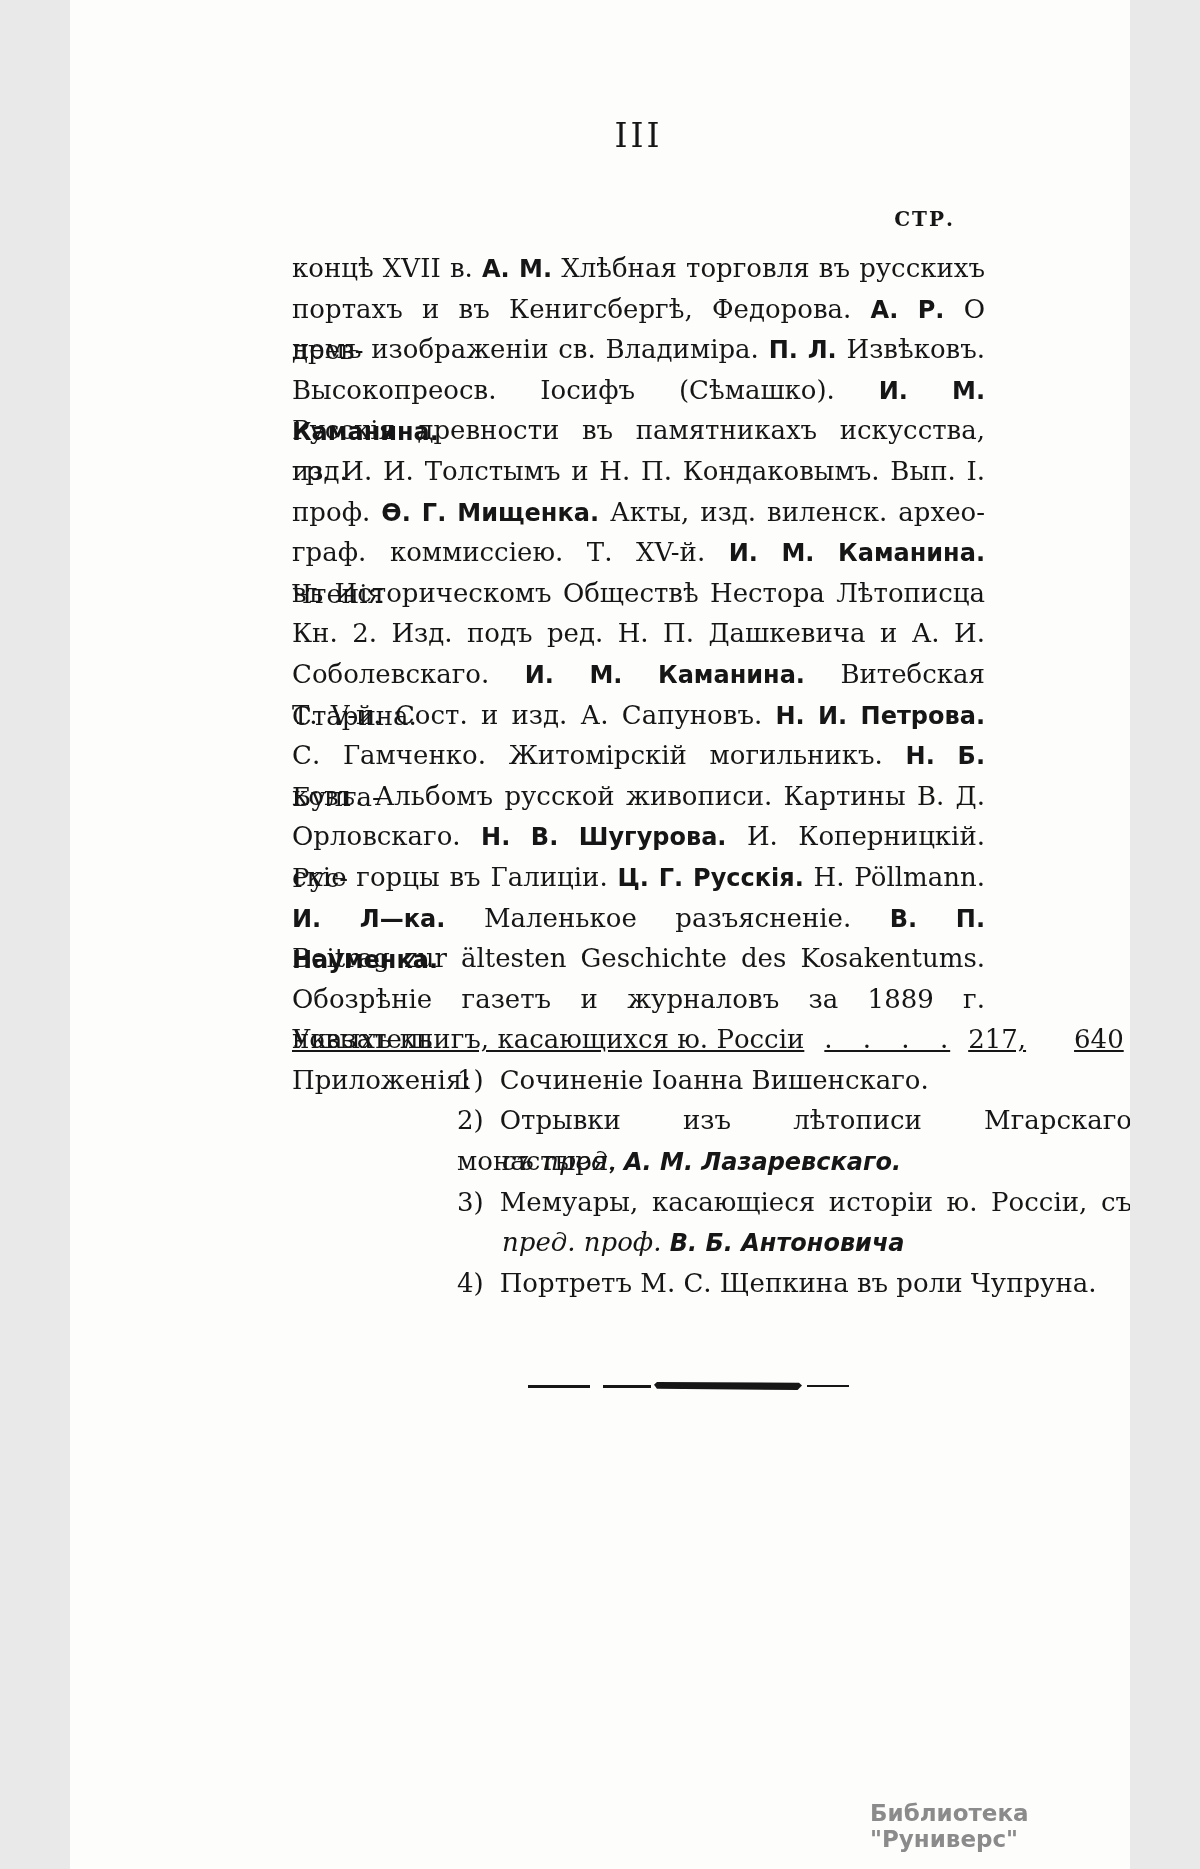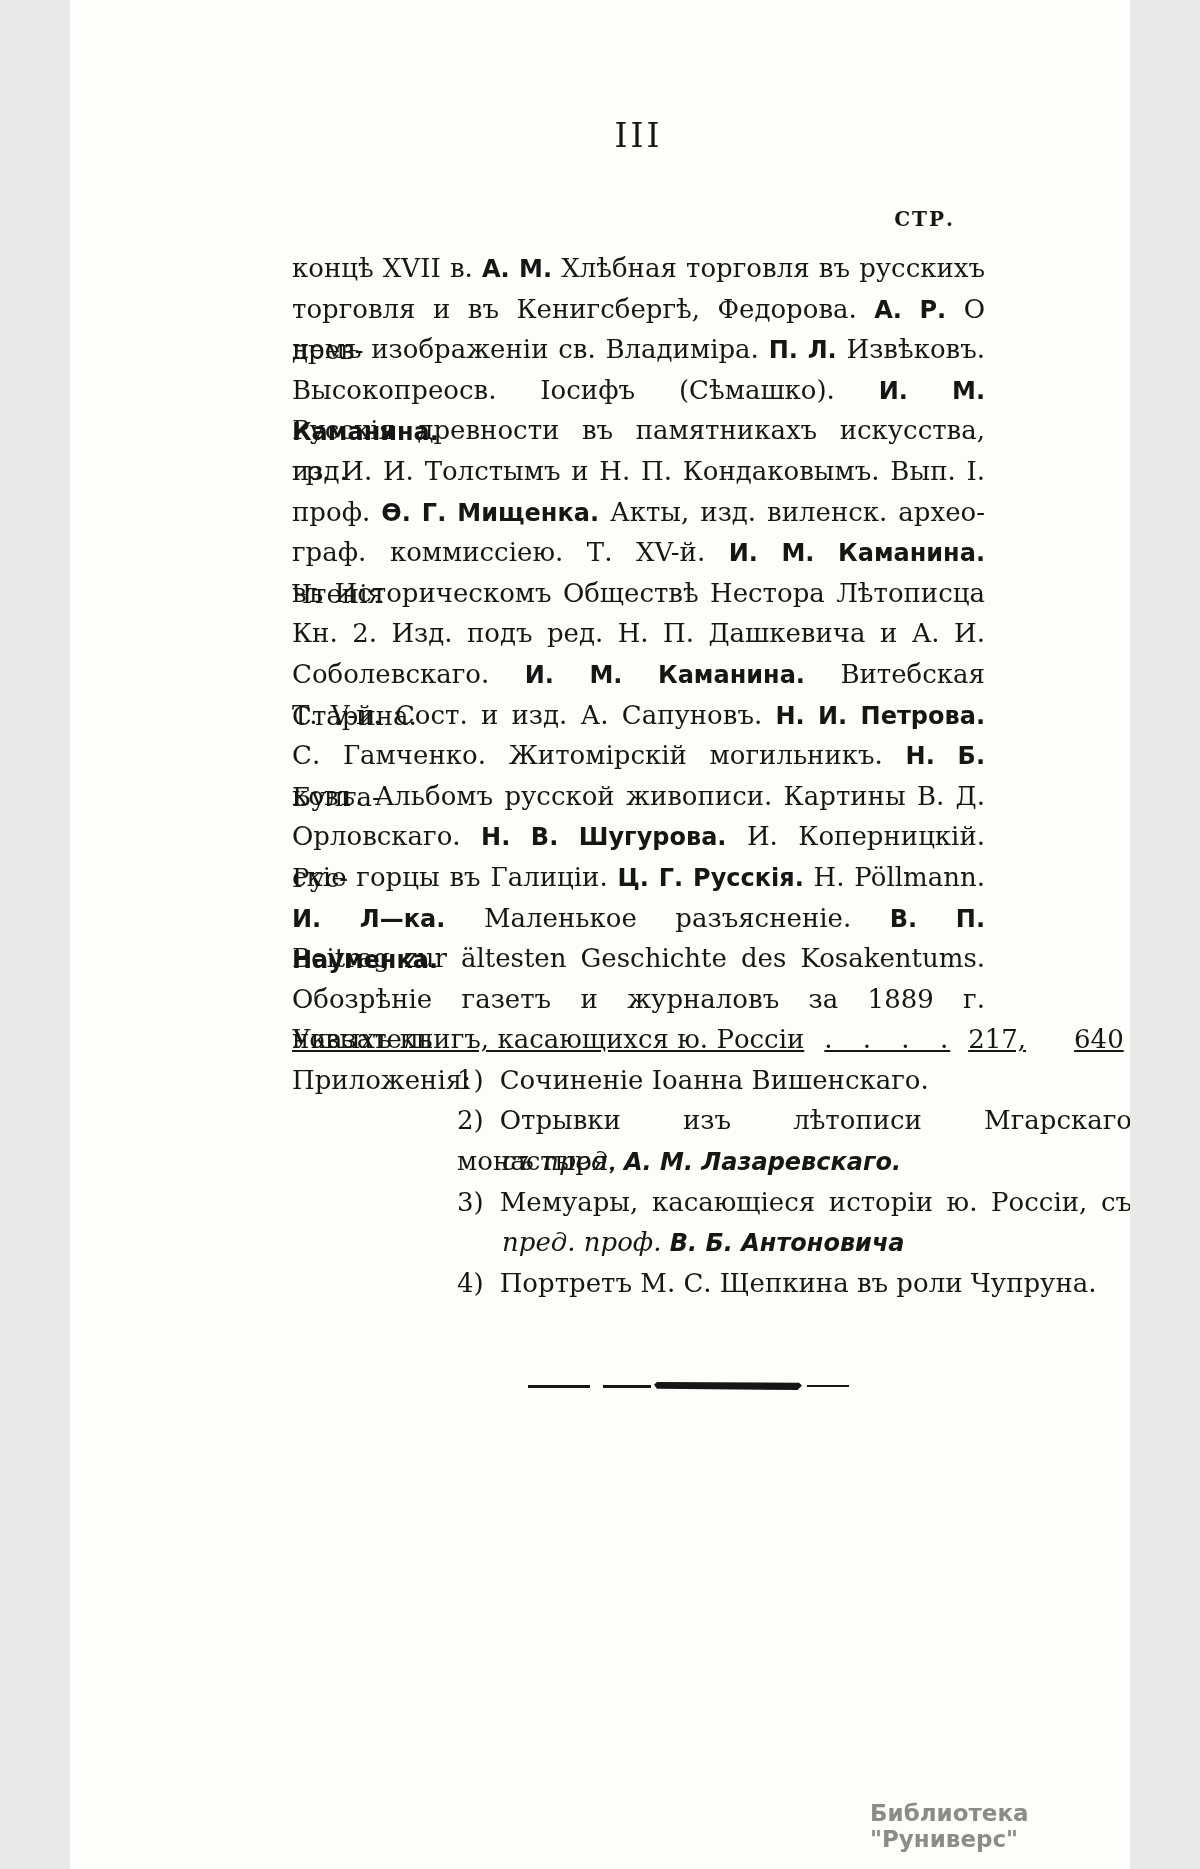--- a/index.html
+++ b/index.html
@@ -86,21 +86,21 @@
   }
 </style>
 </head>
 <body>
 
 <div class="page">
   <div class="roman">III</div>
   <div class="str">СТР.</div>
   <div class="toc" id="toc">
       <div class="line j"><span>концѣ XVII в. </span><span class="b">А. М.</span><span> Хлѣбная торговля въ русскихъ</span></div>
-      <div class="line j"><span>торговля и въ Кенигсбергѣ, Федорова. </span><span class="b">А. Р.</span><span> О древ-</span></div>
+      <div class="line j"><span>портахъ и въ Кенигсбергѣ, Федорова. </span><span class="b">А. Р.</span><span> О древ-</span></div>
       <div class="line j"><span>немъ изображеніи св. Владиміра. </span><span class="b">П. Л.</span><span> Извѣковъ.</span></div>
       <div class="line j"><span>Высокопреосв. Іосифъ (Сѣмашко). </span><span class="b">И. М. Каманина.</span></div>
       <div class="line j"><span>Русскія древности въ памятникахъ искусства, изд.</span></div>
       <div class="line j"><span>гр. И. И. Толстымъ и Н. П. Кондаковымъ. Вып. I.</span></div>
       <div class="line j"><span>проф. </span><span class="b">Ѳ. Г. Мищенка.</span><span> Акты, изд. виленск. архео-</span></div>
       <div class="line j"><span>граф. коммиссіею. Т. XV-й. </span><span class="b">И. М. Каманина.</span><span> Чтенія</span></div>
       <div class="line j"><span>въ Историческомъ Обществѣ Нестора Лѣтописца</span></div>
       <div class="line j"><span>Кн. 2. Изд. подъ ред. Н. П. Дашкевича и А. И.</span></div>
       <div class="line j"><span>Соболевскаго. </span><span class="b">И. М. Каманина.</span><span> Витебская Старина.</span></div>
       <div class="line j"><span>Т. V-й. Сост. и изд. А. Сапуновъ. </span><span class="b">Н. И. Петрова.</span></div>

